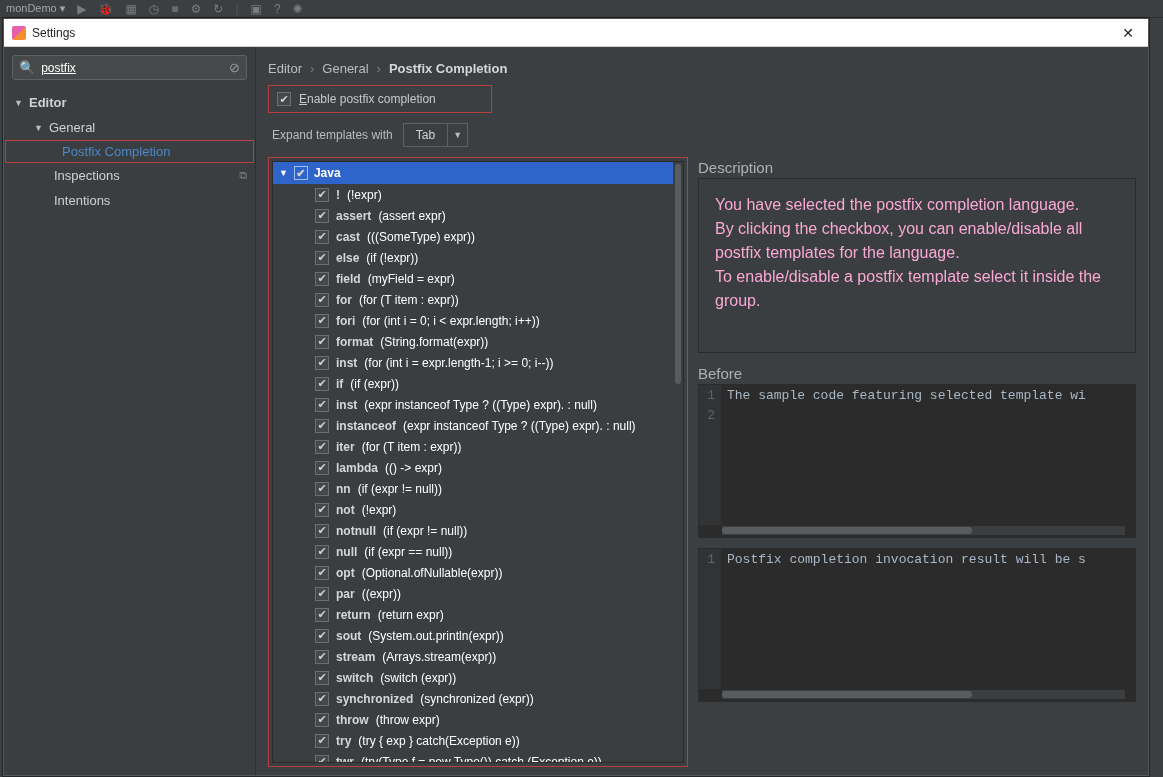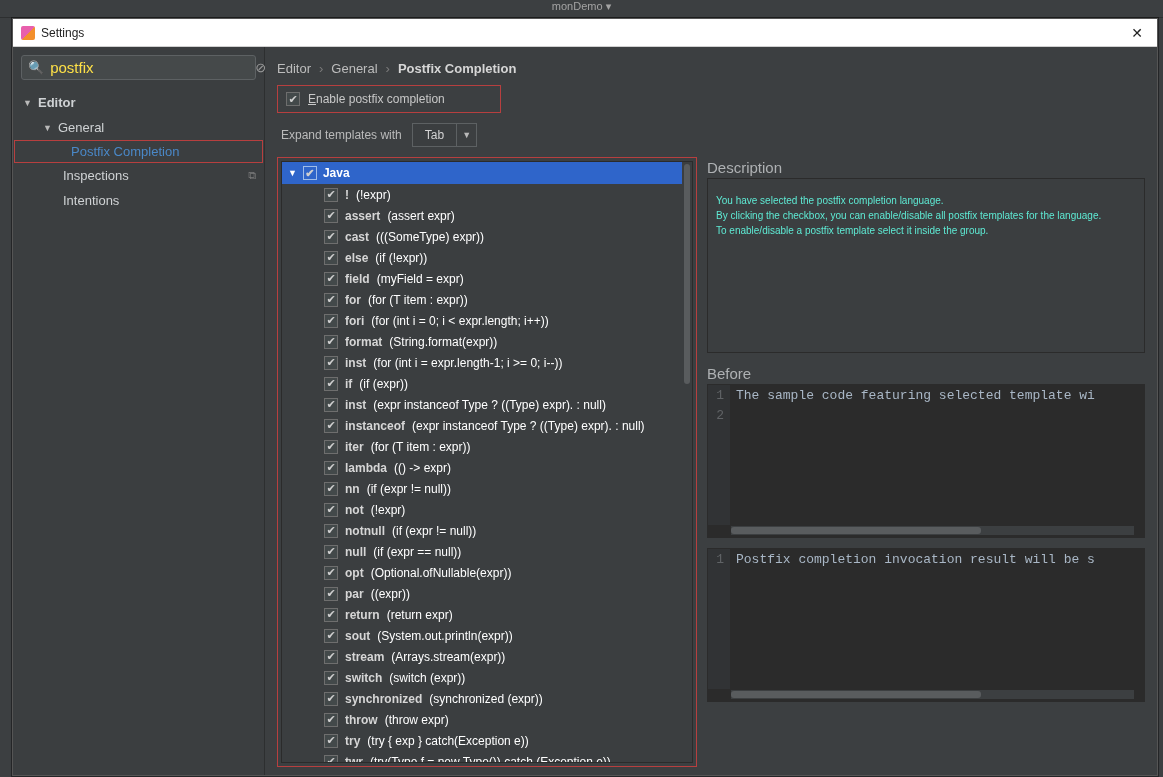--- a/index.html
+++ b/index.html
@@ -16,35 +16,34 @@
   .ide-top {
     height: 18px;
     background: #3c3f41;
     display: flex;
     align-items: center;
     padding: 0 6px;
     gap: 12px;
     font-size: 11px;
     color: #9a9a9a;
     border-bottom: 1px solid #2d2f30;
-    flex-direction: column;
   }
   .ide-top .combo { color: #a3a3a3; }
   .ide-top .icons { display: flex; gap: 12px; font-size: 12px; }
   .ide-top .icons span { color: #7b7b7b; }
   .ide-top .green { color: #5bc157; }
   .ide-top .bug { color: #5bc157; }
   .ide-top .blue { color: #589df6; }
   .ide-top .purple { color: #a45eb7; }
   .ide-top .teal { color: #4f9e9e; }
 
   
   .settings-window {
     position: absolute;
-    left: 12px;
+    left: 3px;
     top: 18px;
     width: 1146px;
     height: 758px;
     background: #3c3f41;
     border: 1px solid #555;
     box-shadow: 0 0 0 1px rgba(0,0,0,0.4);
   }
   .title-bar {
     height: 28px;
     background: #ffffff;
@@ -85,23 +84,24 @@
     border: 1px solid #5d6163;
     border-radius: 3px;
     height: 25px;
     padding: 0 6px;
     gap: 6px;
   }
   .search-box input {
     flex: 1;
     background: transparent;
     border: none;
-    color: #fde047;
-    font-size: 15px;
+    color: #ffffff;
+    font-size: 12px;
     outline: none;
+    text-decoration: underline;
   }
   .search-box .mag { color: #9e9e9e; font-size: 13px; }
   .search-box .clear { color: #9e9e9e; font-size: 13px; cursor: pointer; }
 
   .tree { padding-top: 2px; font-size: 13px; }
   .tree-row {
     display: flex; align-items: center;
     height: 25px;
     padding-left: 10px;
     color: #cfd2d4;
@@ -208,23 +208,23 @@
     position: absolute; left: 2px; right: 2px; top: 2px; height: 220px;
     background: #595c5e; border-radius: 3px;
   }
 
   .right-col { flex: 1; display: flex; flex-direction: column; gap: 10px; min-width: 0; }
   .section-label { color: #aeb1b3; font-size: 15px; margin-bottom: 2px; margin-top: 2px; }
 
   .desc-box {
     border: 1px solid #2b2b2b;
     background: #3b3e40;
-    padding: 14px 12px 14px 8px;
-    color: #5eead4;
-    font-size: 10px;
+    padding: 14px 12px 14px 16px;
+    color: #f9a8d4;
+    font-size: 16px;
     line-height: 1.5;
     height: 175px;
   }
 
   .code-box {
     border: 1px solid #2b2b2b;
     background: #2b2b2b;
     font-family: "Consolas","Courier New",monospace;
     font-size: 13px;
     color: #a9b7c6;

